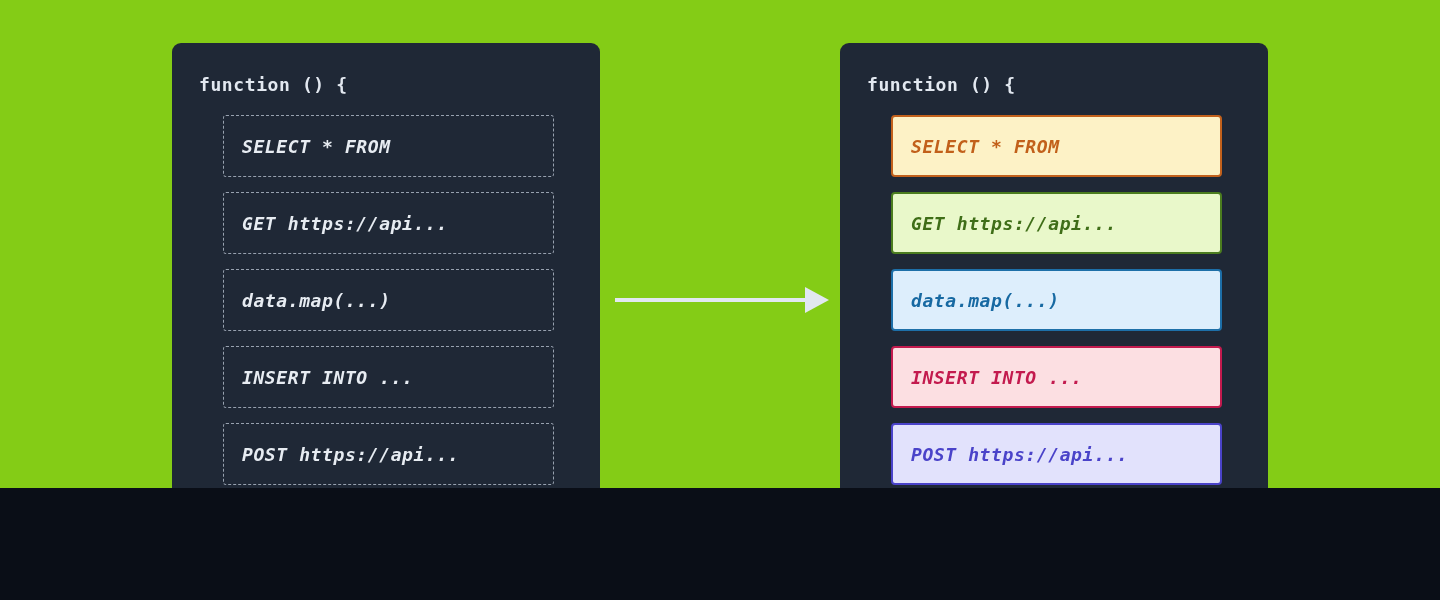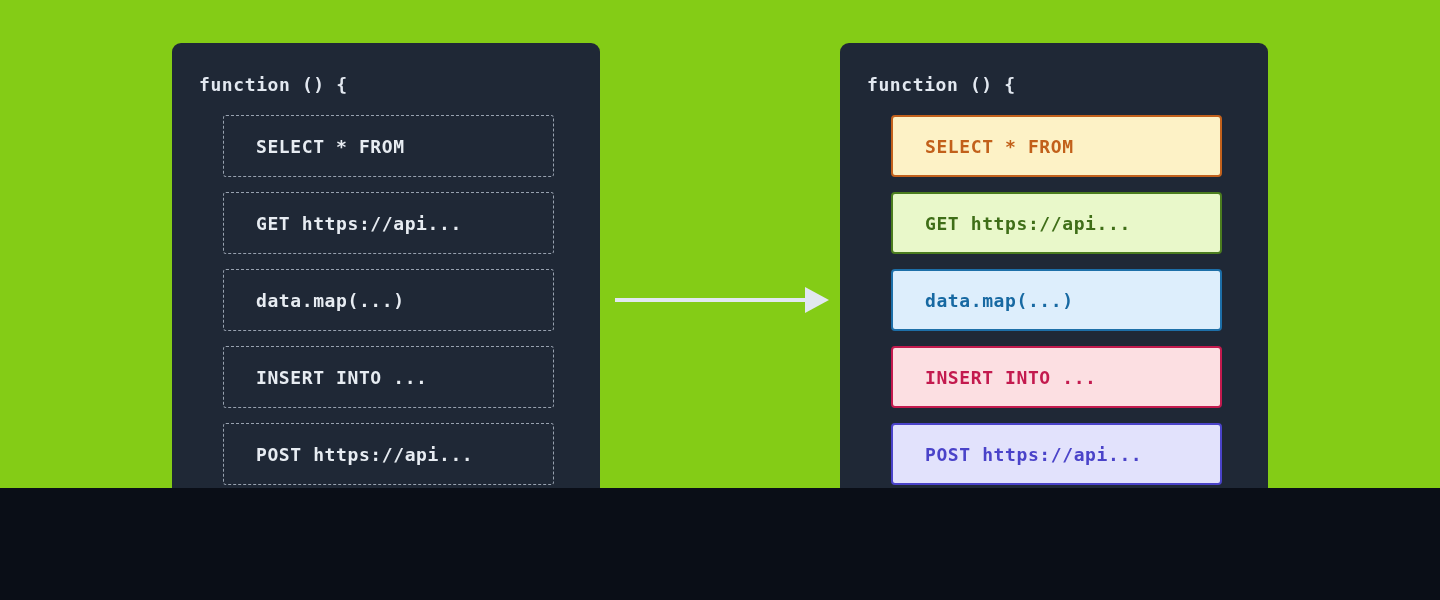--- a/index.html
+++ b/index.html
@@ -43,25 +43,26 @@
     width: 331px;
     display: flex;
     flex-direction: column;
     gap: 15px;
   }
   .code-box {
     box-sizing: border-box;
     height: 62px;
     display: flex;
     align-items: center;
-    padding-left: 32px;
+    padding-left: 18px;
     font-size: 18px;
     font-weight: bold;
     letter-spacing: 0.6px;
     white-space: pre;
+    font-style: italic;
   }
   .code-box.dashed {
     border: 1.5px dashed #97a1af;
     border-radius: 3px;
     color: #e7ecf2;
     background: transparent;
   }
   .code-box.typed {
     border: 2px solid;
     border-radius: 4px;

